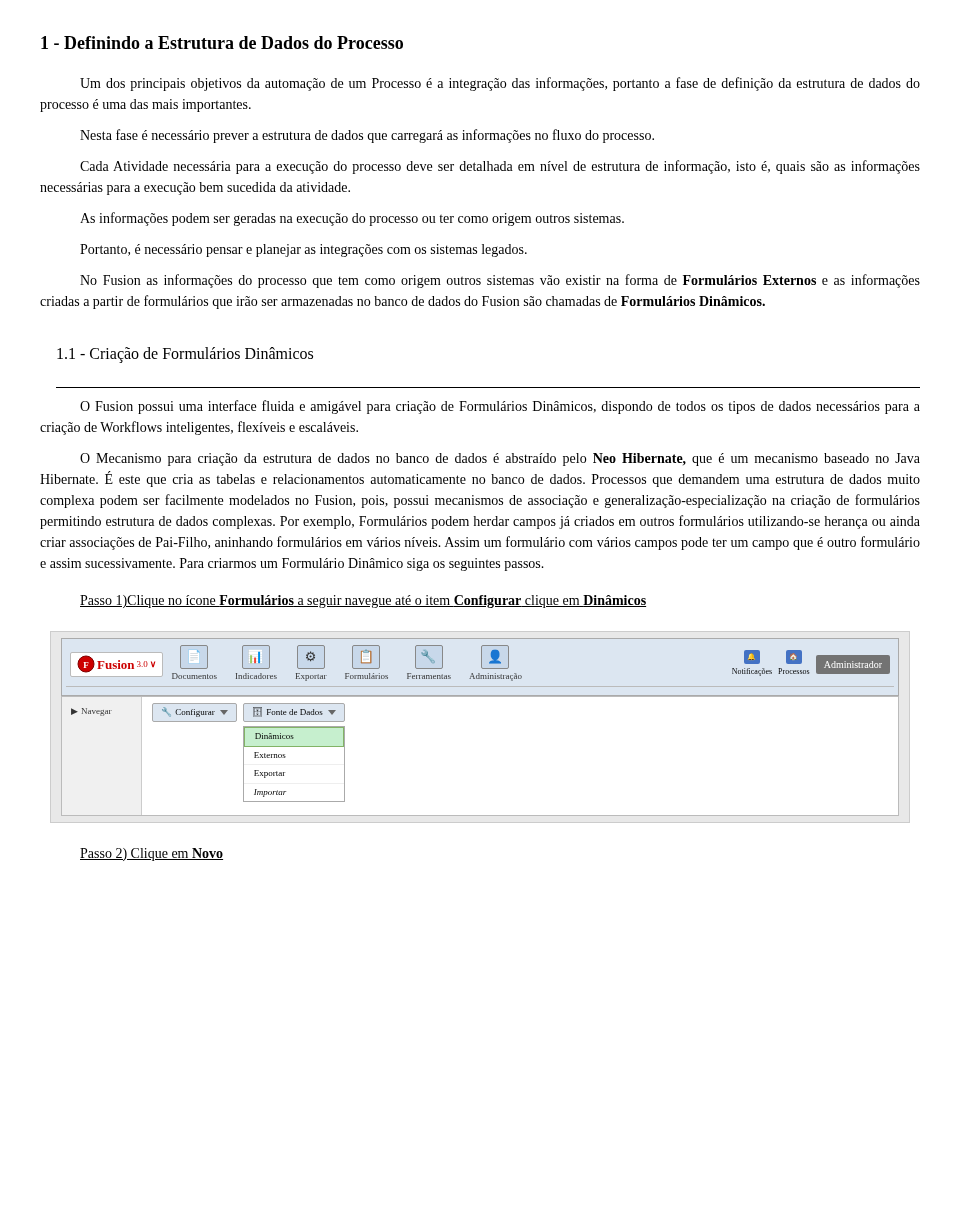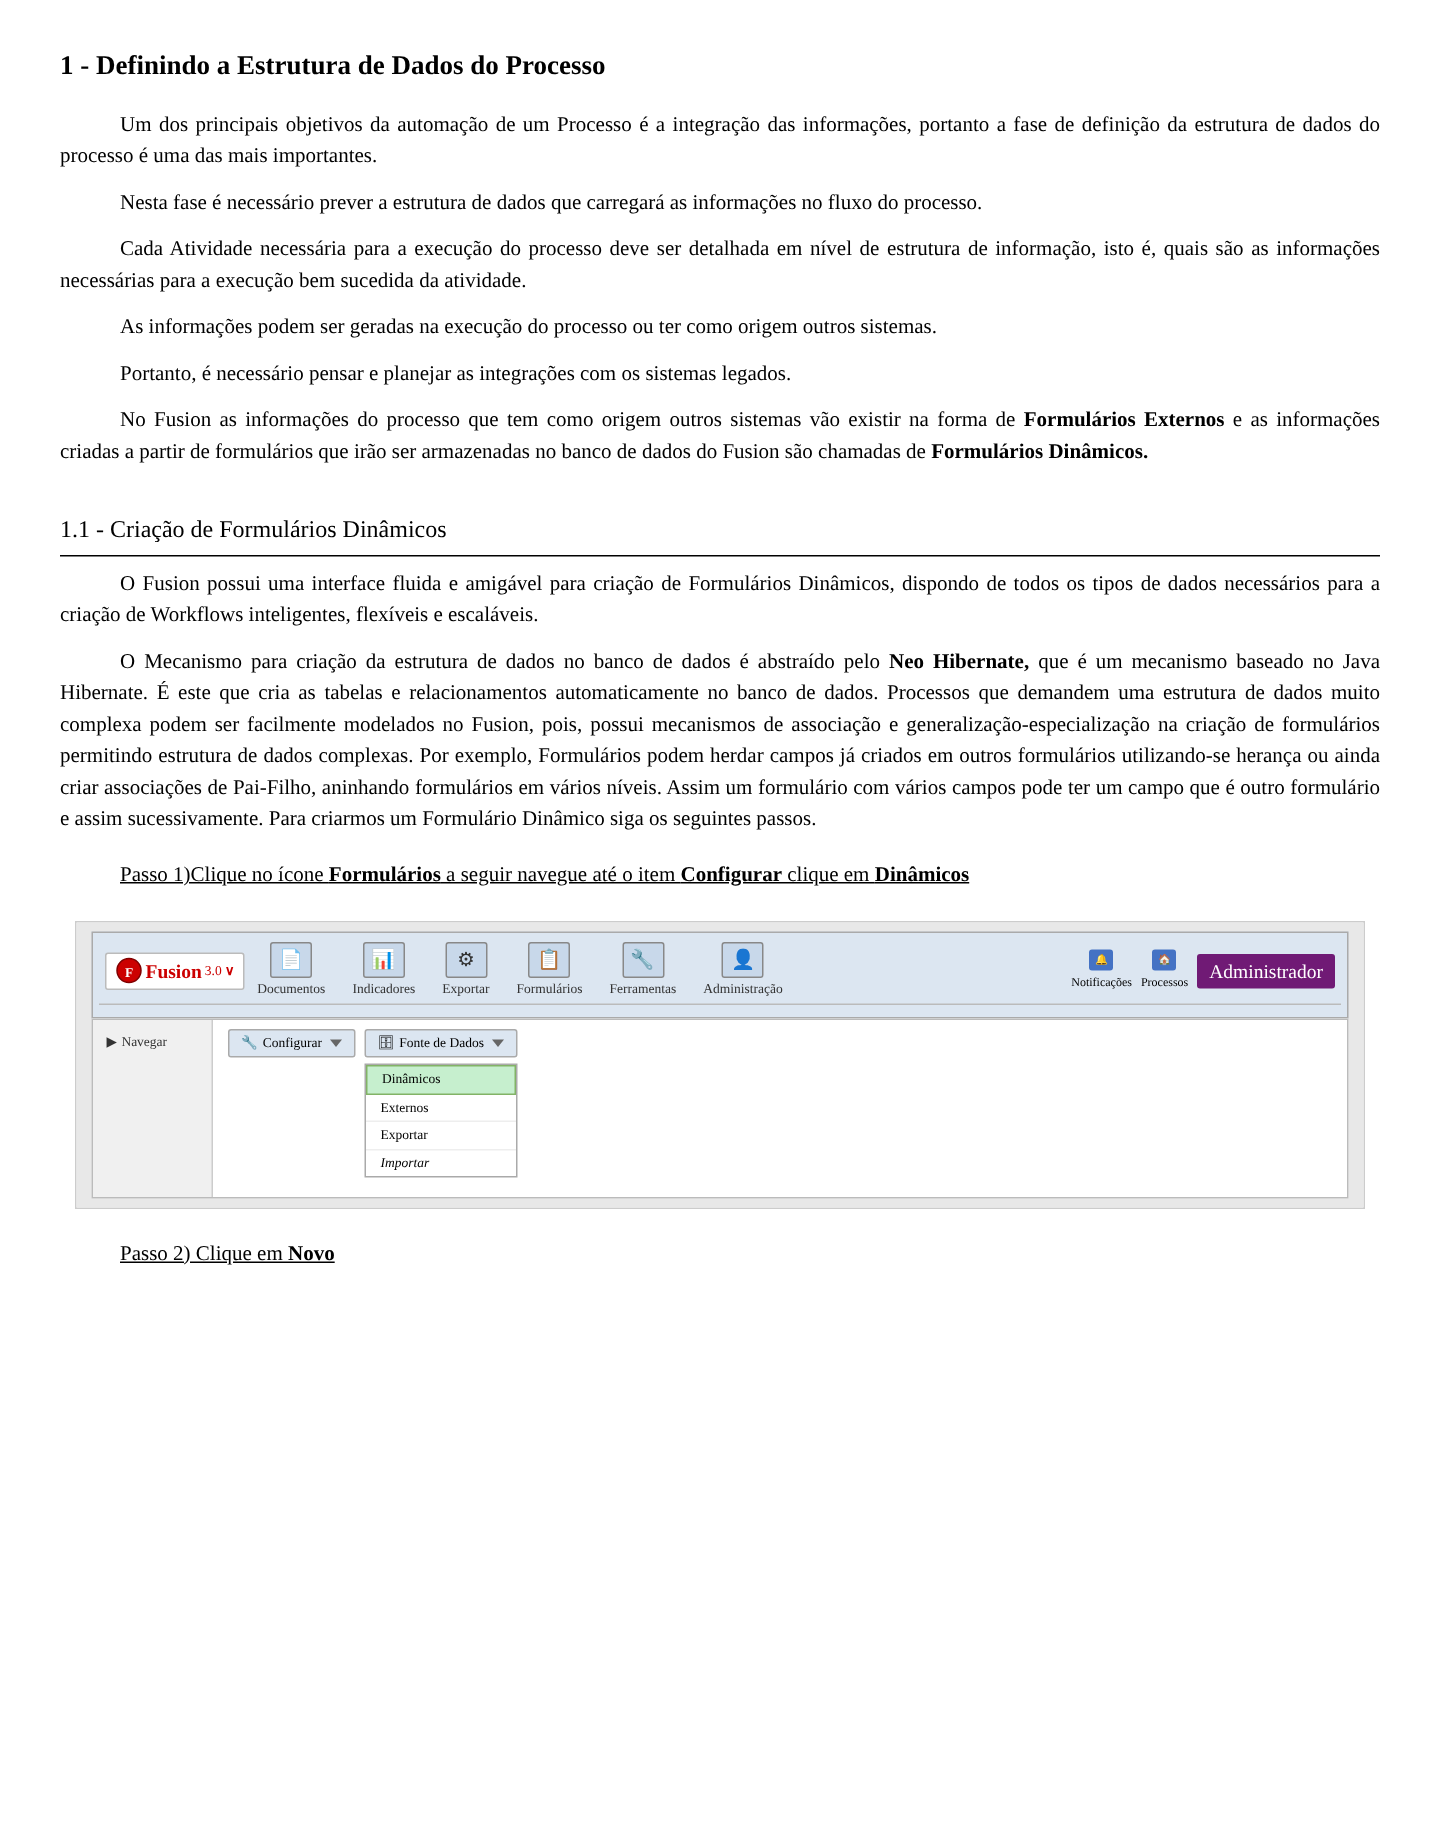--- a/index.html
+++ b/index.html
@@ -23,21 +23,22 @@
       font-weight: bold;
       margin-bottom: 16px;
     }
 
     .section-title {
       font-size: 16px;
       font-weight: normal;
       margin-top: 30px;
       margin-bottom: 8px;
       border-bottom: 1px solid #000;
-      padding-bottom: 4px;
+      padding-bottom: 21px;
+      margin-left: 16px;
     }
 
     p {
       text-align: justify;
       margin-bottom: 10px;
       text-indent: 40px;
     }
 
     .step-para {
       text-indent: 40px;
@@ -120,23 +121,23 @@
     }
 
     .toolbar-right {
       margin-left: auto;
       display: flex;
       gap: 6px;
       align-items: center;
     }
 
     .admin-badge {
-      background: #701a75;
+      background: #737373;
       color: white;
-      font-size: 13px;
+      font-size: 10px;
       padding: 2px 8px;
       border-radius: 2px;
     }
 
     
     .content-area {
       background: white;
       display: flex;
       min-height: 120px;
       border: 1px solid #bbb;

